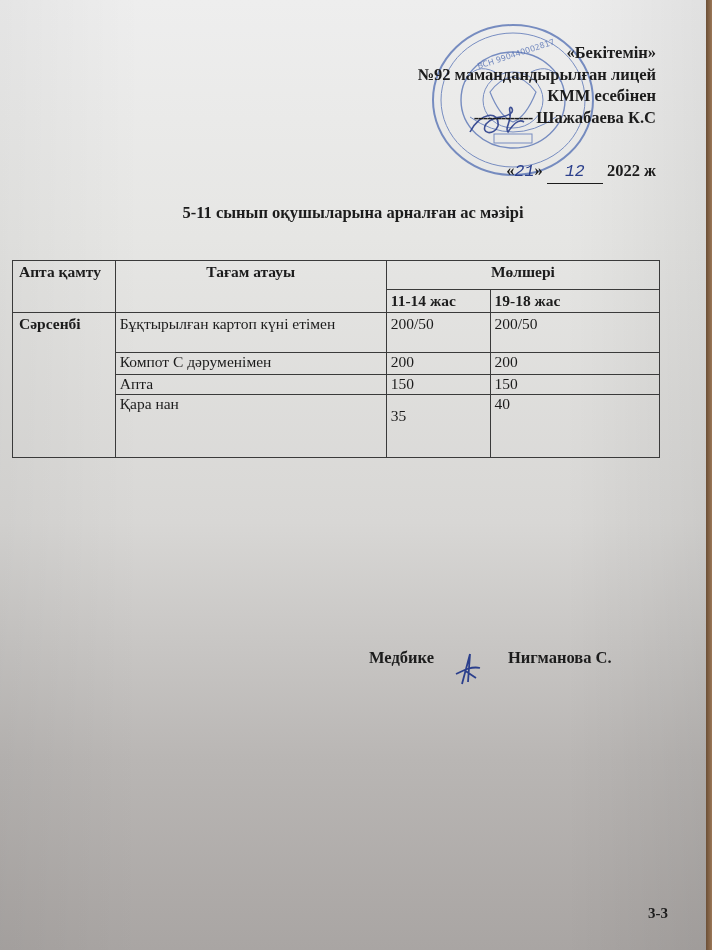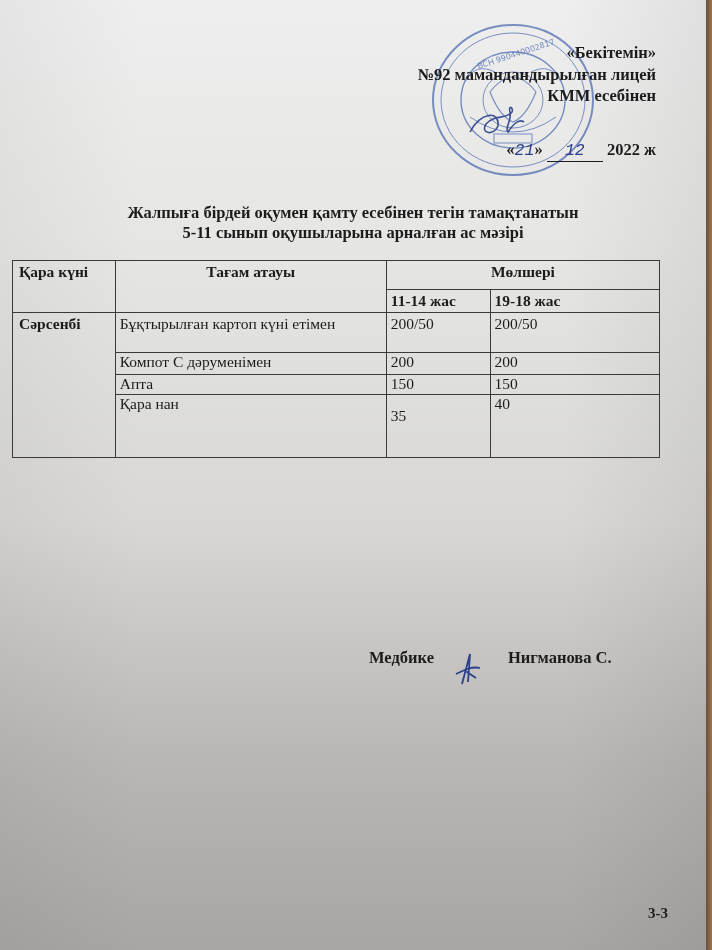--- a/index.html
+++ b/index.html
@@ -77,41 +77,44 @@
   <text x="48" y="36" font-size="8" fill="#4a68b0" opacity="0.75" transform="rotate(-18 83 40)" font-family="DejaVu Sans, sans-serif">BCH 990440002817</text>
 
   <path d="M40 110 c10 -20 30 -22 28 -6 c-4 10 -18 8 -12 -2 c8 -10 20 -4 26 -12 c2 -4 -4 -8 -2 0 c2 10 -6 16 -2 20 c4 -6 10 -14 16 -10" fill="none" stroke="#2b3f8c" stroke-width="1.6" opacity="0.9"></path>
 </svg>
 
 <div class="approval">
   <span class="line">«Бекітемін»</span>
   <span class="line">№92 мамандандырылған лицей</span>
   <span class="line">КММ есебінен</span>
   <span class="line">
+    <span class="sig-dash">-------------</span>
+    <span>Шажабаева К.С</span>
+  </span>
+  <span class="line">
     <span>«</span><span class="hand">21</span><span>»</span>
     <span class="date-line" style="border-bottom:1.5px solid #1c1c1c; width:56px; text-align:center;"><span class="hand">12</span></span>
     <span>2022 ж</span>
   </span>
 </div>
 
 <div class="title">
-  <div>Жалпыға бірдей оқумен қамту есебінен тегін тамақтанатын</div>
   <div>5-11 сынып оқушыларына арналған ас мәзірі</div>
 </div>
 
 <table class="menu">
   <colgroup>
       <col class="c1">
       <col class="c2">
       <col class="c3">
       <col class="c4">
     </colgroup>
   <tbody>
       <tr style="height:29px">
-    <th rowspan="2" class="day">Қара күні</th>
+    <th rowspan="2" class="day">Апта қамту</th>
     <th rowspan="2" class="th-center">Тағам атауы</th>
     <th colspan="2" class="th-center">Мөлшері</th>
   </tr>
   <tr style="height:23px">
     <th>11-14 жас</th>
     <th>19-18 жас</th>
   </tr>
   <tr style="height:40px">
     <td rowspan="4" class="day">Сәрсенбі</td>
     <td style="line-height:18px">Бұқтырылған  картоп күні етімен</td>

